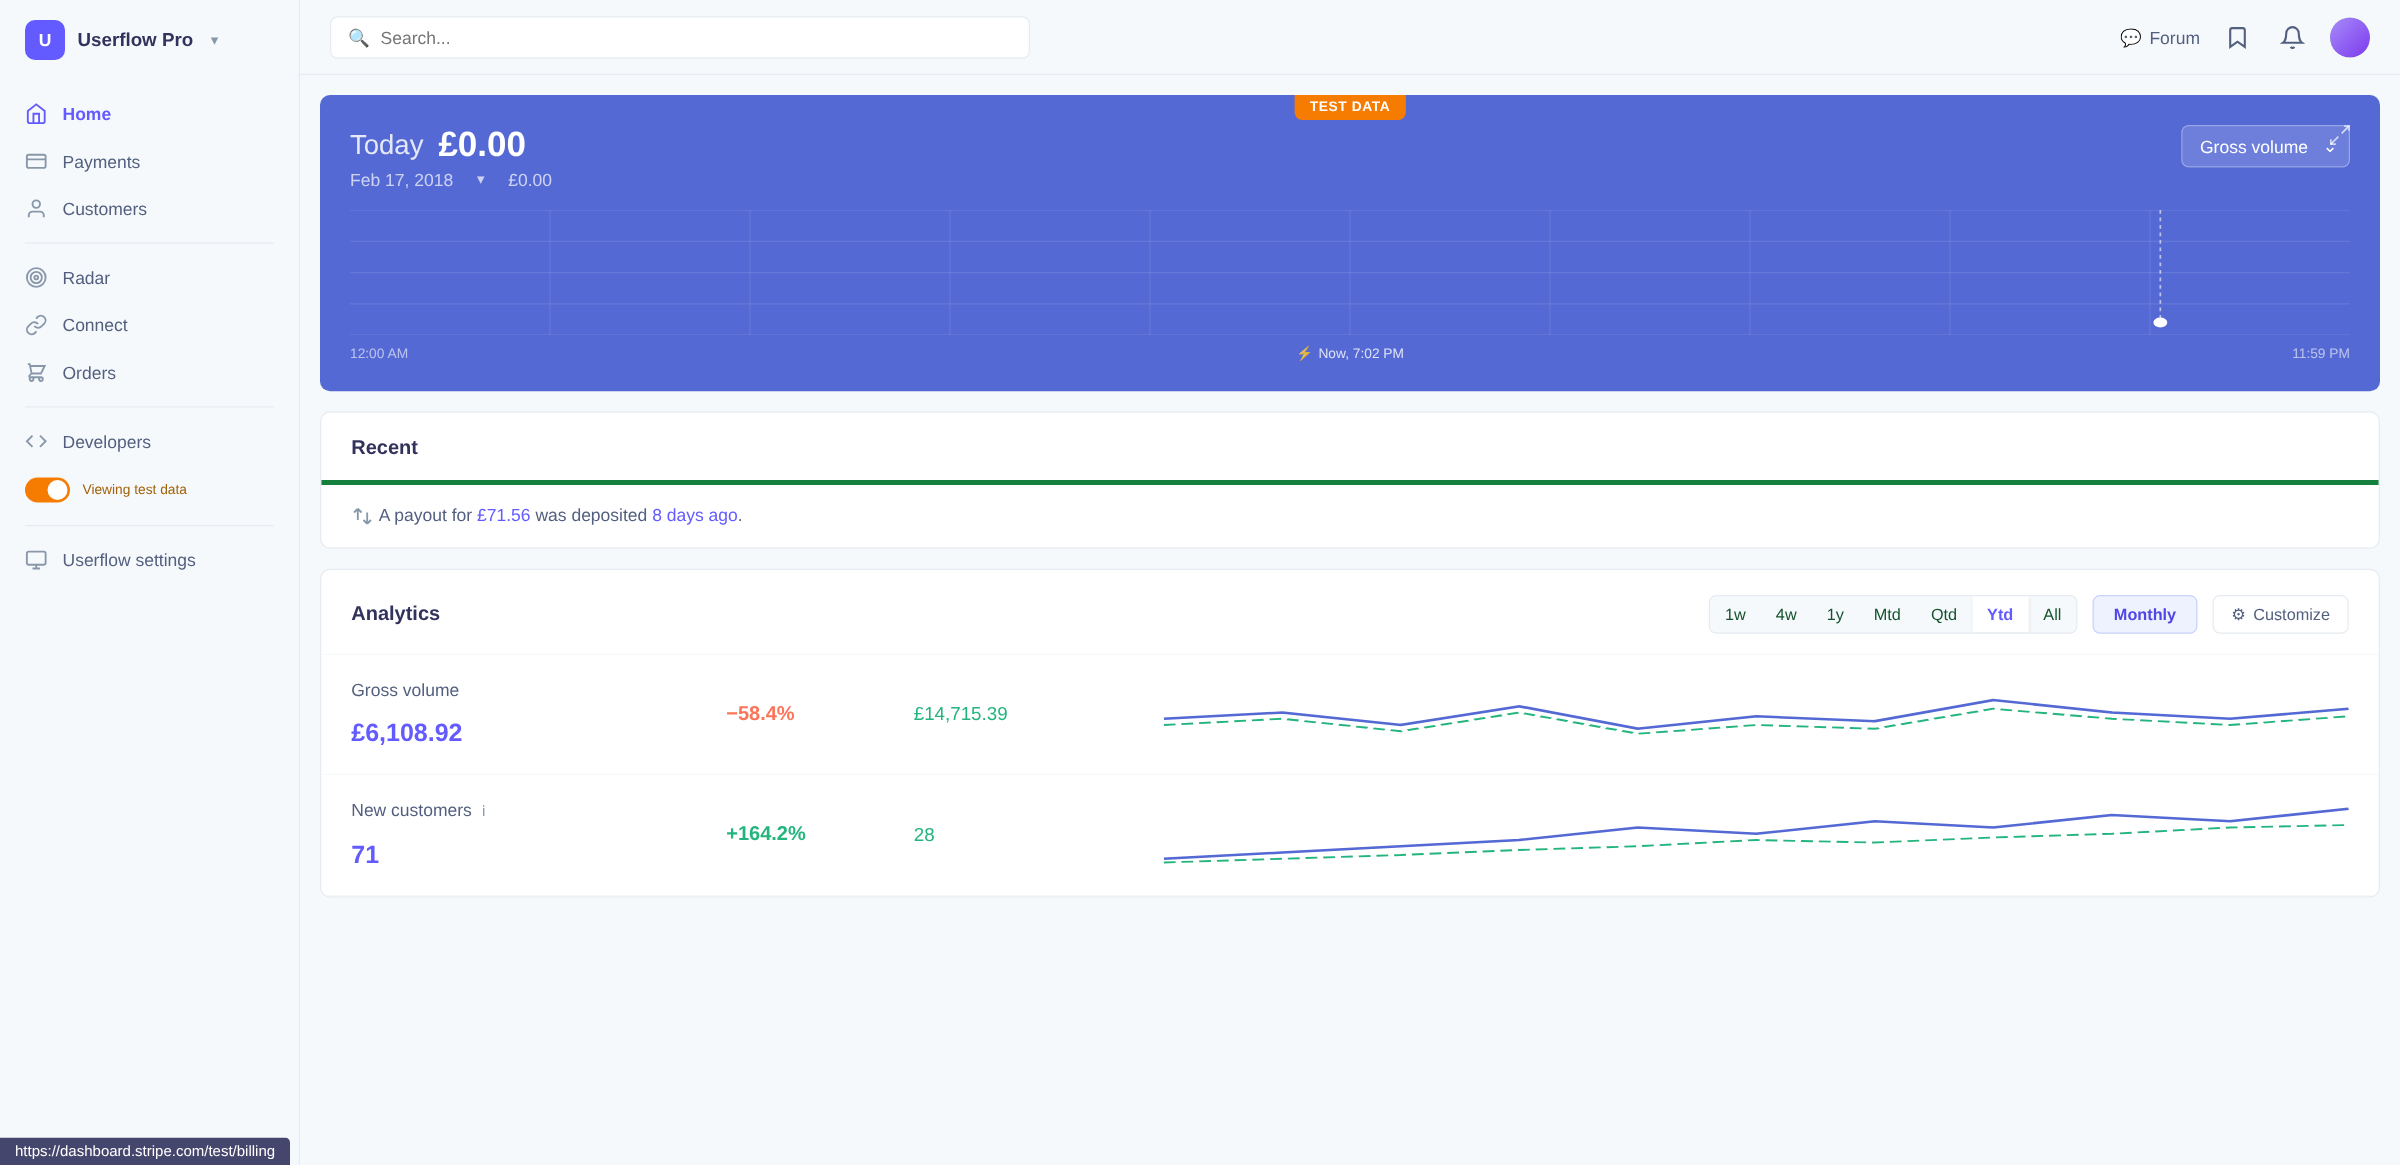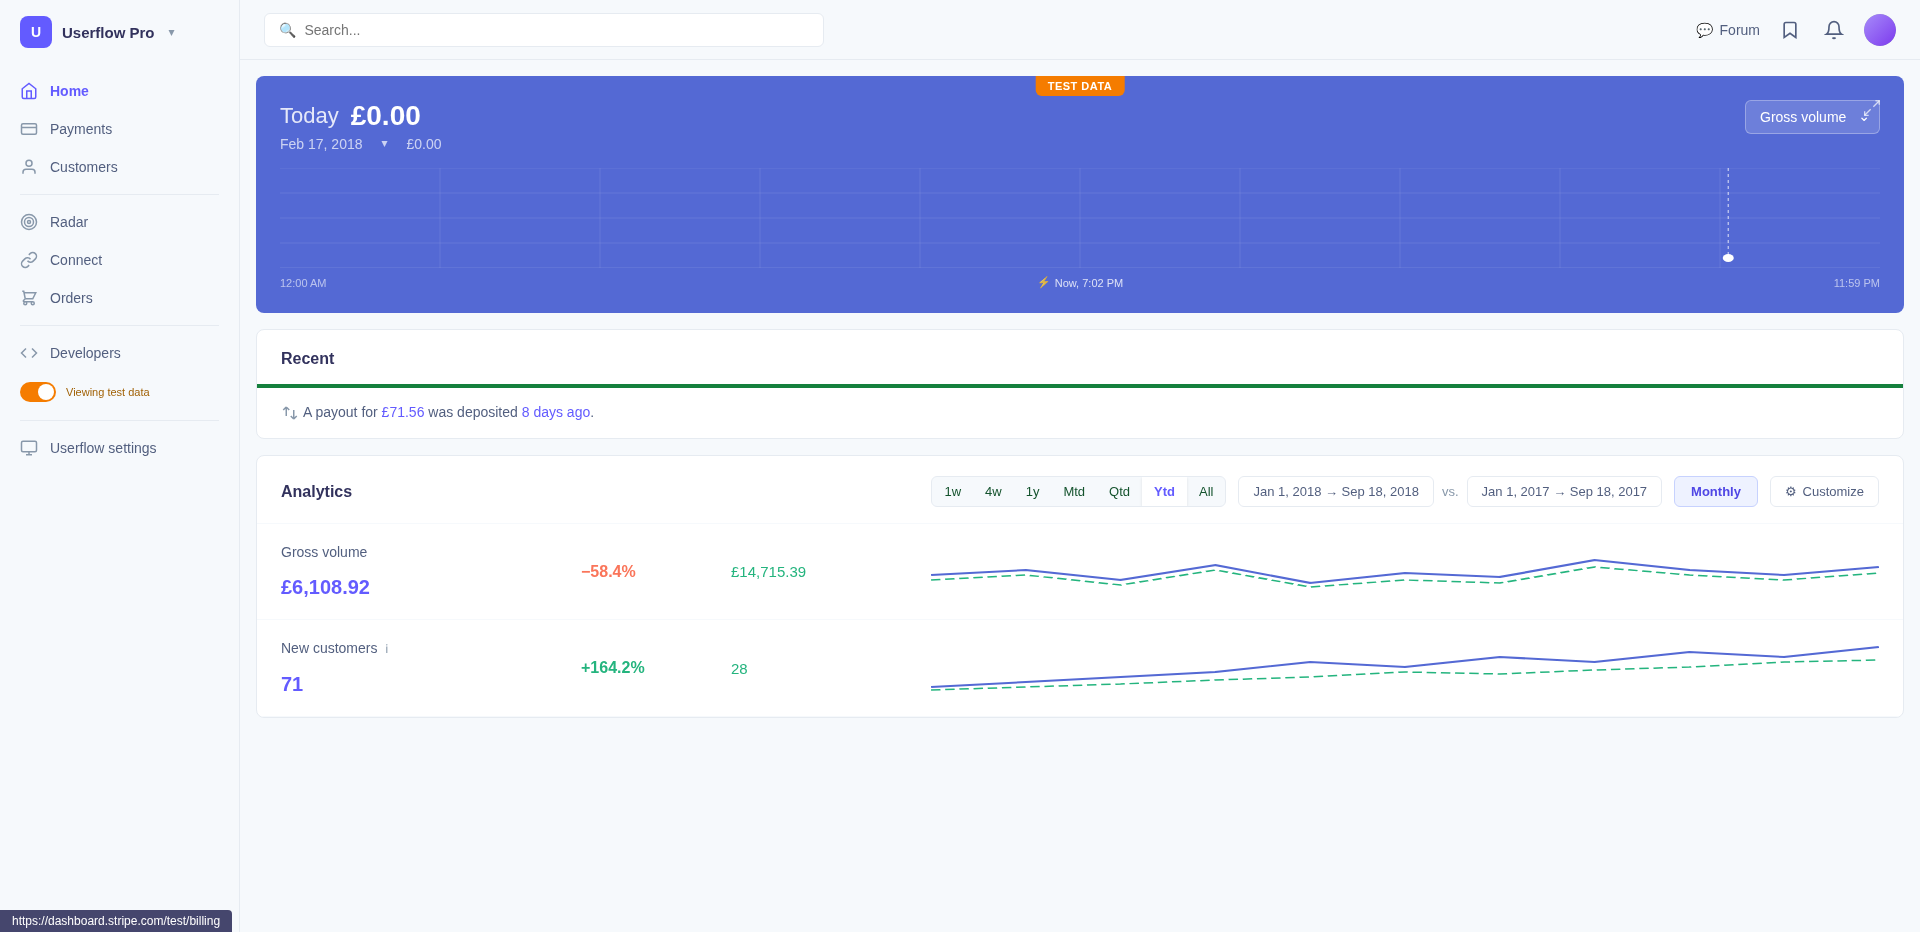--- a/index.html
+++ b/index.html
@@ -754,25 +754,20 @@
           <div class="period-buttons">
             <button class="period-btn">1w</button>
             <button class="period-btn">4w</button>
             <button class="period-btn">1y</button>
             <button class="period-btn">Mtd</button>
             <button class="period-btn">Qtd</button>
             <button class="period-btn active">Ytd</button>
             <button class="period-btn">All</button>
           </div>
 
-          <div class="date-range-group">
-            <div class="date-range-pill">Jan 1, 2018 → Sep 18, 2018</div>
-            <span class="vs-label">vs.</span>
-            <div class="date-range-pill">Jan 1, 2017 → Sep 18, 2017</div>
-          </div>
           <button class="monthly-btn">Monthly</button>
           <button class="customize-btn">
             <span>⚙</span>
             <span>Customize</span>
           </button>
         </div>
       </div>
 
       <div class="metric-row">
         <div>

